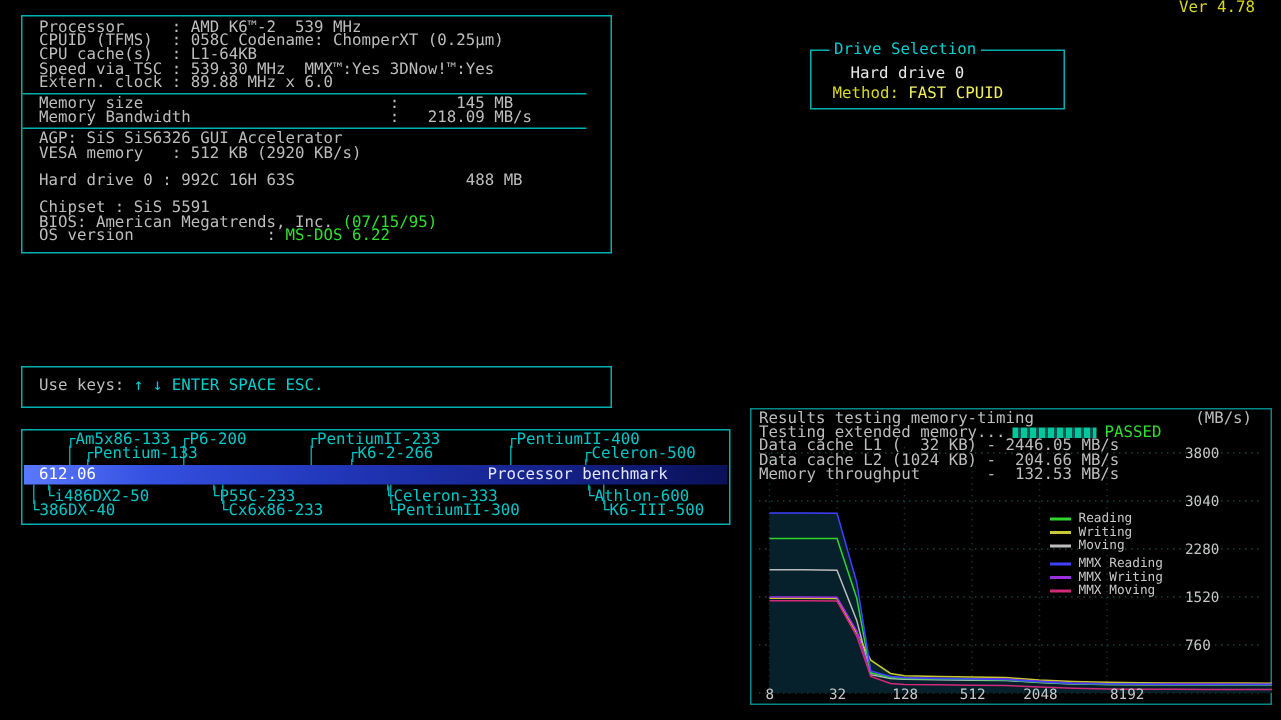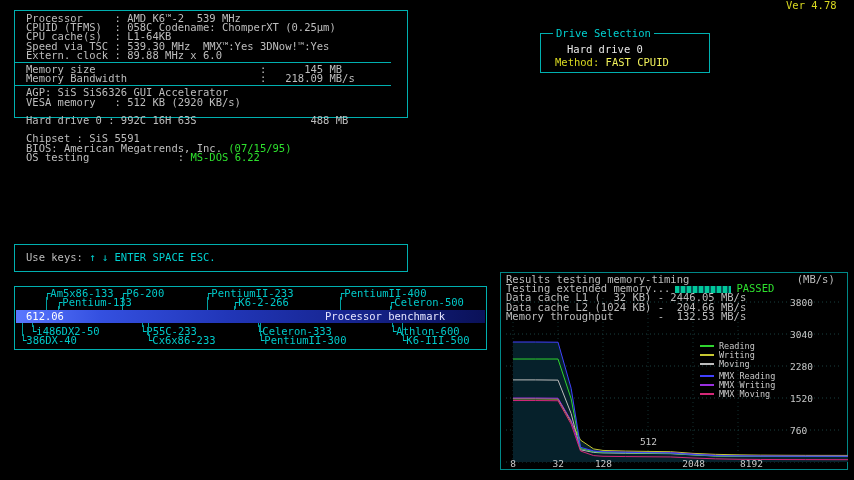--- a/index.html
+++ b/index.html
@@ -7,21 +7,21 @@
   #screen{position:relative;width:854px;height:480px;background:#000;overflow:hidden;
     font-family:"DejaVu Sans Mono","Liberation Mono",monospace;font-size:10.5px;line-height:9.2px;color:#bdbdbd}
   .tl{white-space:pre}
   .c-text{color:#bdbdbd}
   .c-green{color:#2ee02e}
   .c-yellow{color:#d8d820}
   .c-byellow{color:#f0f05a}
   .c-cyan{color:#00d0d0}
   .box{position:absolute;border:1px solid #00b0b0;background:#000}
   #ver{position:absolute;left:786px;top:1px;color:#d8d820;white-space:pre}
-  #info-box{left:14px;top:10px;width:394px;height:108px;padding:3px 16px 0 11px}
+  #info-box{left:14px;top:10px;width:394px;height:159px;padding:3px 16px 0 11px}
   .divider{border-top:1px solid #00b0b0;margin:2px 0 2px -11px}
   #drive-box{left:540px;top:33px;width:170px;height:40px}
   #drive-title{position:absolute;left:12px;top:-5px;background:#000;padding:0 3px;color:#00d0d0;white-space:pre}
   #drive-item{position:absolute;left:26px;top:11px;color:#e8e8e8}
   #drive-method{position:absolute;left:14px;top:24px}
   #keys-box{left:14px;top:244px;width:394px;height:28px;padding:8px 0 0 11px;white-space:pre}
   #benchmark-box{left:14px;top:286px;width:473px;height:64px}
   .cpu-label{position:absolute;color:#00c8c8;white-space:pre}
   .conn{position:absolute;width:1px;background:#00a0a0}
   #bench-bar{position:absolute;left:16px;top:310px;width:469px;height:13px;
@@ -58,21 +58,21 @@
         <div class="tl"><span class="c-text">Memory size                          :      145 MB</span></div>
         <div class="tl"><span class="c-text">Memory Bandwidth                     :   218.09 MB/s</span></div>
         <div class="divider"></div>
         <div class="tl"><span class="c-text">AGP: SiS SiS6326 GUI Accelerator</span></div>
         <div class="tl"><span class="c-text">VESA memory   : 512 KB (2920 KB/s)</span></div>
         <div class="tl"><span class="c-text"> </span></div>
         <div class="tl"><span class="c-text">Hard drive 0 : 992C 16H 63S                  488 MB</span></div>
         <div class="tl"><span class="c-text"> </span></div>
         <div class="tl"><span class="c-text">Chipset : SiS 5591</span></div>
         <div class="tl"><span class="c-text">BIOS: American Megatrends, Inc. </span><span class="c-green">(07/15/95)</span></div>
-        <div class="tl"><span class="c-text">OS testing              : </span><span class="c-green">MS-DOS 6.22</span></div>
+        <div class="tl"><span class="c-text">OS version              : </span><span class="c-green">MS-DOS 6.22</span></div>
       </div>
   </div>
 
   <div class="box" id="drive-box">
     <div id="drive-title">Drive Selection</div>
     <div id="drive-item" class="tl">Hard drive 0</div>
     <div id="drive-method" class="tl"><span class="c-yellow">Method: </span><span class="c-byellow">FAST CPUID</span></div>
   </div>
 
   <div class="box" id="keys-box"><span class="c-text">Use keys: </span><span class="c-cyan">↑ ↓ ENTER SPACE ESC.</span></div>
@@ -170,16 +170,16 @@
     <div class="cpu-label" style="left: 400px; top: 336px;">└K6-III-500</div>
     <div class="conn" style="left: 402px; top: 323px; height: 13px;"></div>
     <div class="ylab" style="left: 790px; top: 426.004px;">760</div>
     <div class="ylab" style="left: 790px; top: 394.008px;">1520</div>
     <div class="ylab" style="left: 790px; top: 362.012px;">2280</div>
     <div class="ylab" style="left: 790px; top: 330.016px;">3040</div>
     <div class="ylab" style="left: 790px; top: 298.02px;">3800</div>
     <div class="xlab" style="left: 510.3px; top: 459px;">8</div>
     <div class="xlab" style="left: 552.6px; top: 459px;">32</div>
     <div class="xlab" style="left: 594.9px; top: 459px;">128</div>
-    <div class="xlab" style="left: 639.9px; top: 437px;">512</div>
+    <div class="xlab" style="left: 639.9px; top: 459px;">512</div>
     <div class="xlab" style="left: 682.2px; top: 459px;">2048</div>
     <div class="xlab" style="left: 695px; top: 459px; margin-left: 45px;">8192</div>
   </div>
 
 </body></html>

